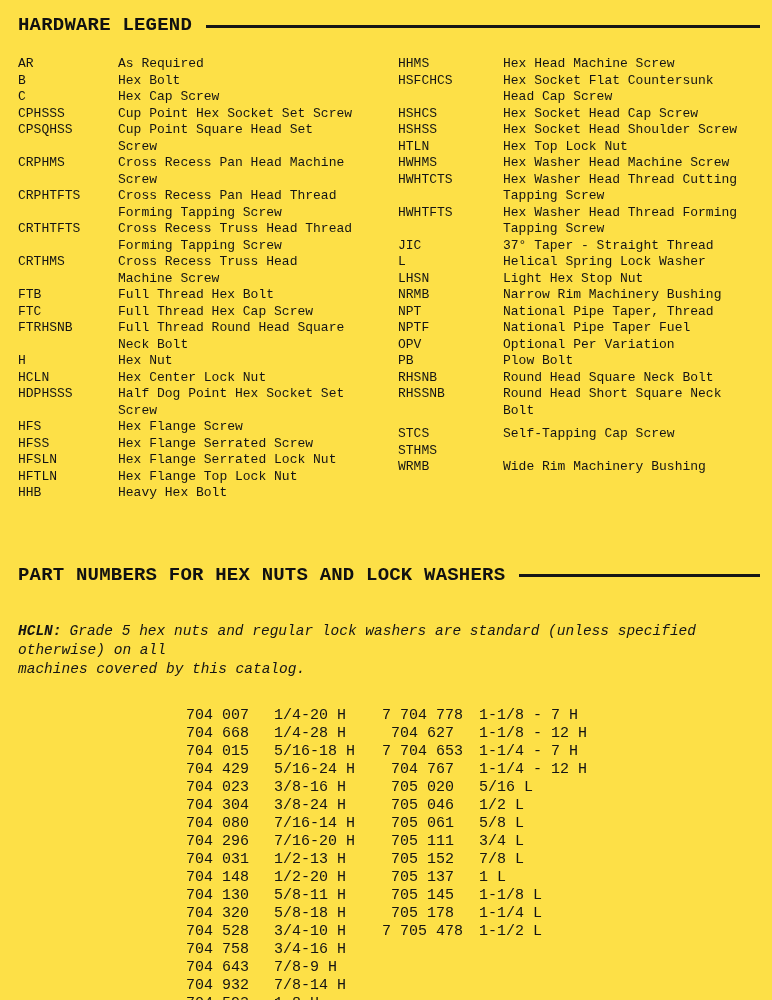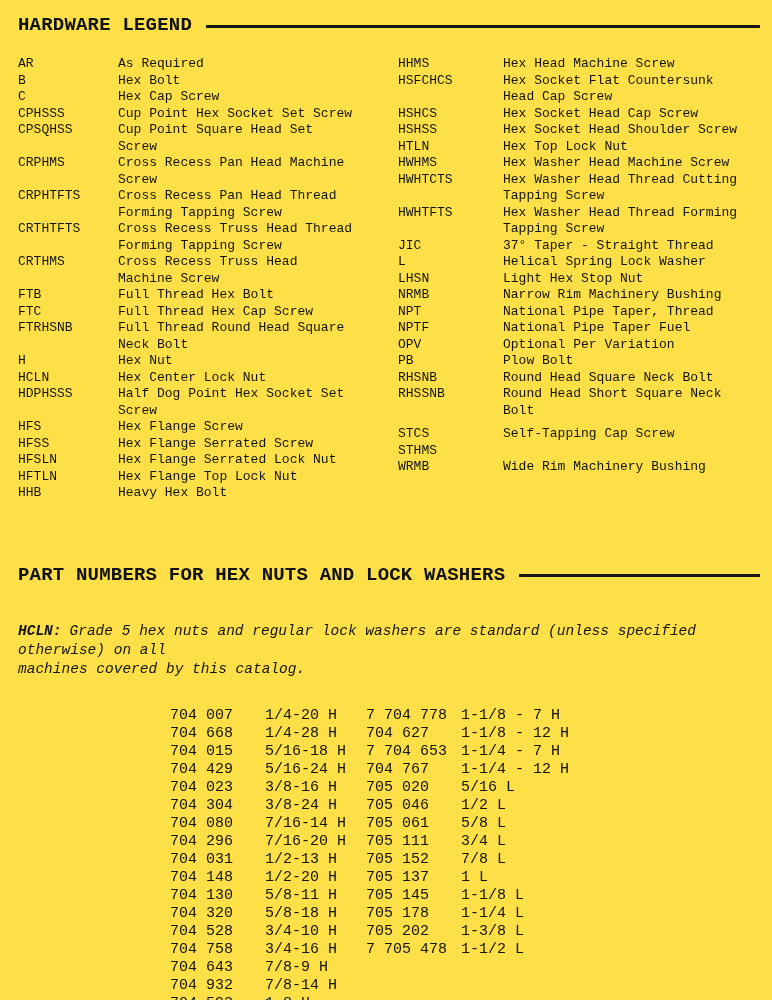--- a/index.html
+++ b/index.html
@@ -76,25 +76,25 @@
     margin-left: 152px;
     font-size: 15px;
     line-height: 18px;
   }
   .pn-col { flex: none; }
   .pn-col.right { margin-left: 20px; }
   .pn-row { display: flex; }
   .pn-num {
     flex: none;
     width: 95px;
-    text-align: left;
+    text-align: center;
     white-space: nowrap;
   }
   .pn-spec {
-    margin-left: 0;
+    margin-left: 9px;
     white-space: nowrap;
     text-align: center;
   }
 </style>
 </head>
 <body>
 
 <div class="page">
 
   <div class="section-legend">
@@ -471,24 +471,20 @@
           <div class="pn-row">
             <span class="pn-num">705 145</span>
             <span class="pn-spec">1-1/8 L</span>
           </div>
 
           <div class="pn-row">
             <span class="pn-num">705 178</span>
             <span class="pn-spec">1-1/4 L</span>
           </div>
 
-          <div class="pn-row">
-            <span class="pn-num">705 202</span>
-            <span class="pn-spec">1-3/8 L</span>
-          </div>
 
           <div class="pn-row">
             <span class="pn-num">7 705 478</span>
             <span class="pn-spec">1-1/2 L</span>
           </div>
         </div>
     </div>
   </div>
 
 </div>

